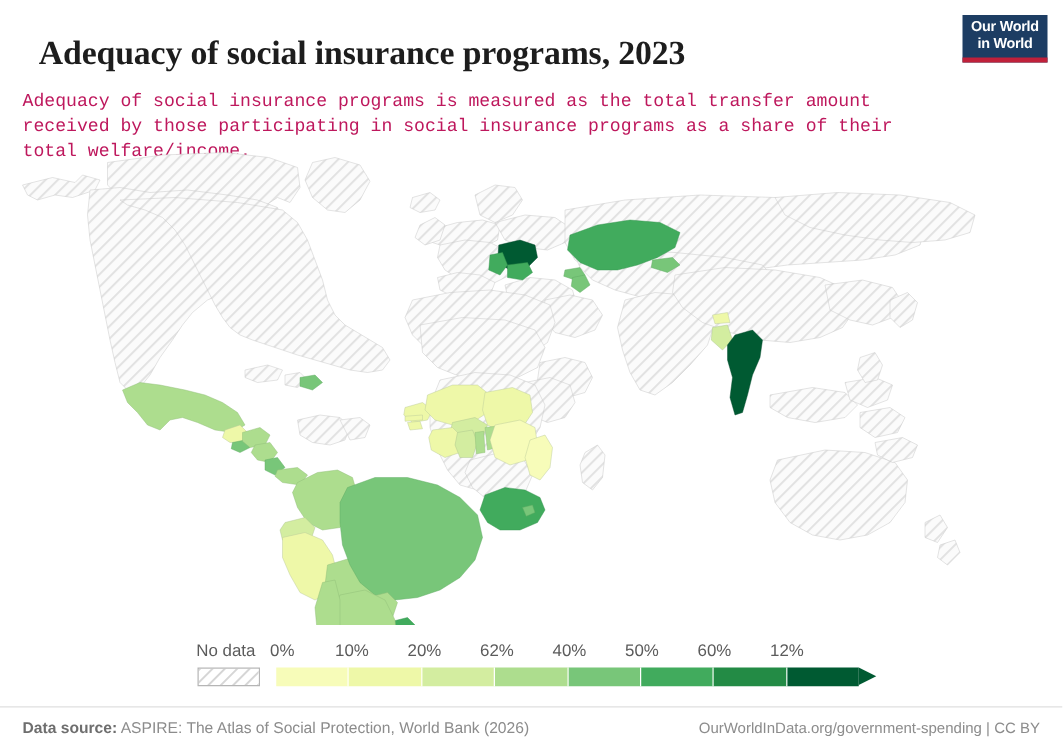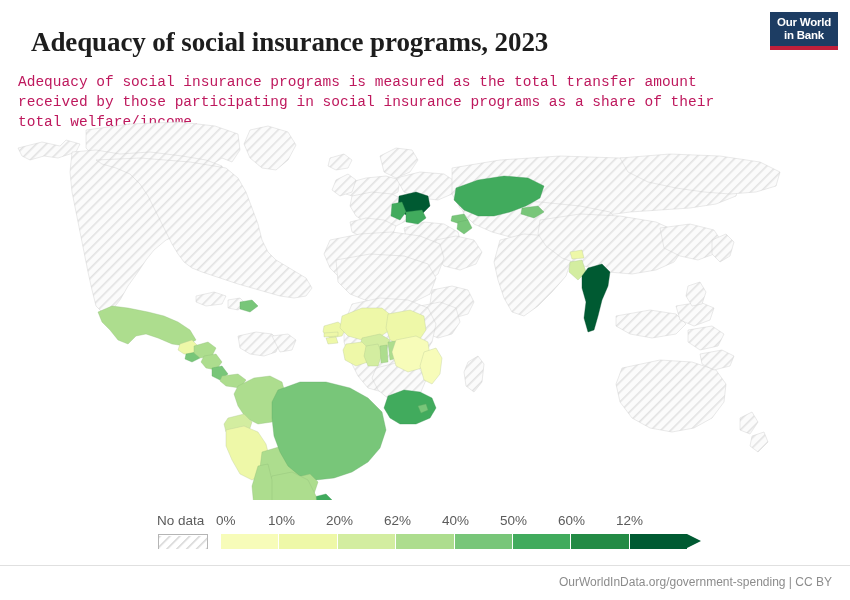--- a/index.html
+++ b/index.html
@@ -181,21 +181,21 @@
 </head>
 <body>
 
 <div id="header">
   <h1 id="chart-title">Adequacy of social insurance programs, 2023</h1>
   <p id="chart-subtitle">Adequacy of social insurance programs is measured as the total transfer amount received by those participating in social insurance programs as a share of their total welfare/income.</p>
 </div>
 
 <div id="owid-logo">
   <span class="logo-line">Our World</span>
-  <span class="logo-line">in Bank</span>
+  <span class="logo-line">in World</span>
 </div>
 
 <div id="map-area">
 <svg id="world-map" width="850" height="400" viewBox="0 0 850 400" xmlns="http://www.w3.org/2000/svg">
   <defs>
     <pattern id="hatch" width="7" height="7" patternTransform="rotate(45)" patternUnits="userSpaceOnUse">
       <rect width="7" height="7" fill="#fbfbfb"></rect>
       <line x1="0" y1="0" x2="0" y2="7" stroke="#e2e2e2" stroke-width="3.2"></line>
     </pattern>
   </defs>
@@ -383,14 +383,18 @@
   <div class="tick-label" style="left:268px">10%</div>
   <div class="tick-label" style="left:326px">20%</div>
   <div class="tick-label" style="left:384px">62%</div>
   <div class="tick-label" style="left:442px">40%</div>
   <div class="tick-label" style="left:500px">50%</div>
   <div class="tick-label" style="left:558px">60%</div>
   <div class="tick-label" style="left:616px">12%</div>
 </div>
 
 <div id="footer">
+  <div id="footer-left">
+    <span class="strong">Data source:</span>
+    <span>ASPIRE: The Atlas of Social Protection, World Bank (2026)</span>
+  </div>
   <div id="footer-right">OurWorldInData.org/government-spending | CC BY</div>
 </div>
 
 </body></html>

